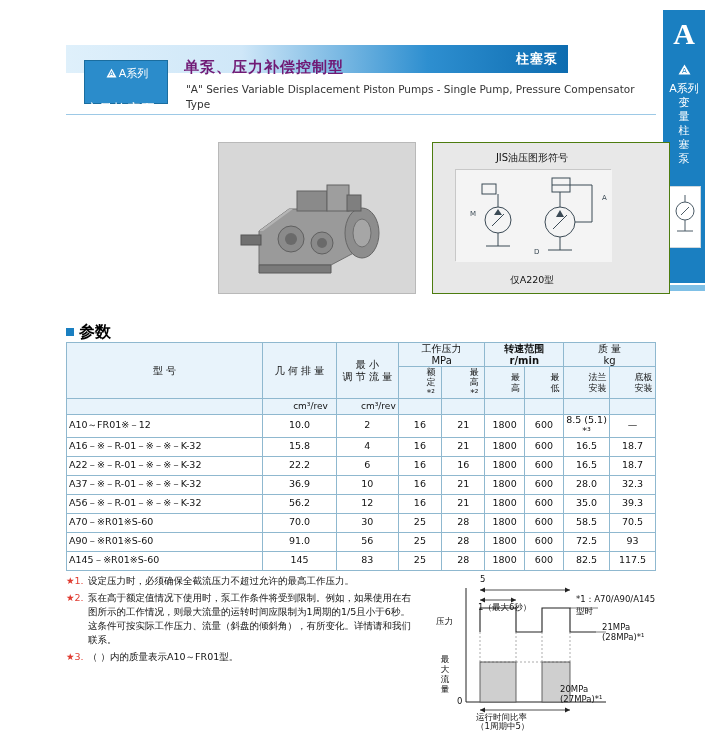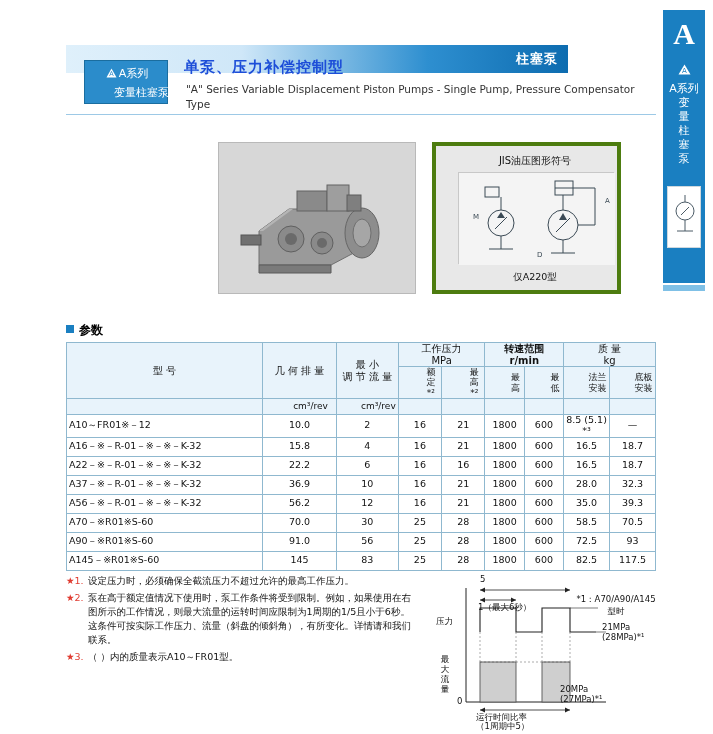--- a/index.html
+++ b/index.html
@@ -49,65 +49,65 @@
     position:absolute; left:663px; top:285px; width:42px; height:6px;
     background:#7fc0e6;
   }
   
   .badge {
     position:absolute; left:84px; top:60px; width:84px; height:44px;
     background:#2b8ccb; color:#fff;
     border:1px solid #1a6d9f;
   }
   .badge .b1 { position:absolute; left:0; top:5px; width:84px; text-align:center; font-size:11px;}
-  .badge .b2 { position:absolute; left:0; top:24px; width:84px; text-align:right; font-size:11px;}
+  .badge .b2 { position:absolute; left:0; top:40px; width:84px; text-align:left; font-size:14px;}
   .badge .warn {
     display:inline-block; width:11px; height:10px; margin-right:2px;
     vertical-align:-1px;
   }
   
   .h-cn {
     position:absolute; left:184px; top:58px;
-    font-size:15px; font-weight:bold; color:#1d4ed8;
+    font-size:15px; font-weight:bold; color:#701a75;
     letter-spacing:1px;
   }
   .h-en {
     position:absolute; left:186px; top:82px; width:460px;
     font-size:10.5px; color:#333; line-height:15px;
   }
   .rule {
     position:absolute; left:66px; top:114px; width:590px; height:1px;
     background:#9dc9e6;
   }
   
   .fig-photo {
     position:absolute; left:218px; top:142px; width:198px; height:152px;
     background:#d9d9d9; border:1px solid #b9b9b9;
     overflow:hidden;
   }
   .fig-sym {
-    position:absolute; left:432px; top:142px; width:189px; height:152px;
-    background:#e8e8e8; border:4px solid #4d7c0f;
+    position:absolute; left:432px; top:142px; width:238px; height:152px;
+    background:#e8e8e8; border:1px solid #4d7c0f;
   }
   .fig-sym .cap {
     position:absolute; left:0; top:8px; width:198px; text-align:center;
     font-size:10px; color:#111;
   }
   .fig-sym .note {
     position:absolute; left:0; bottom:6px; width:198px; text-align:center;
     font-size:9.5px; color:#111;
   }
   .fig-sym .inner {
     position:absolute; left:22px; top:26px; width:156px; height:92px;
     background:#f4f4f4; border:1px solid #c8c8c8;
   }
   
   .sec-title {
     position:absolute; left:66px; top:322px;
-    font-size:12px; font-weight:bold; color:#000;
+    font-size:16px; font-weight:bold; color:#000;
   }
   .sec-title .sq {
     display:inline-block; width:8px; height:8px; background:#1a7fc1;
     margin-right:5px; vertical-align:1px;
   }
   
   table.params {
     position:absolute; left:66px; top:342px; width:590px;
     border-collapse:collapse;
     font-size:9.5px; color:#111;
@@ -435,21 +435,21 @@
 
     <line x1="150" y1="34" x2="178" y2="34" stroke="#222" stroke-width="0.6"></line>
     <line x1="176" y1="58" x2="186" y2="58" stroke="#222" stroke-width="0.6"></line>
 
     <line x1="60" y1="136" x2="150" y2="136" stroke="#222" stroke-width="0.8"></line>
     <polygon points="60,136 65,133.5 65,138.5" fill="#222"></polygon>
     <polygon points="150,136 145,133.5 145,138.5" fill="#222"></polygon>
   </svg>
   <div class="gnote" style="left:60px; top:0px;">5</div>
   <div class="gnote" style="left:58px; top:28px;">1（最大6秒）</div>
-  <div class="gnote" style="left:156px; top:20px;text-align:center;">*1：A70/A90/A145 型时</div>
+  <div class="gnote" style="left:156px; top:20px;">*1：A70/A90/A145 型时</div>
   <div class="gnote" style="left:16px; top:42px; width:18px; line-height:10px;">压力</div>
   <div class="gnote" style="left:18px; top:80px; width:14px; line-height:10px; text-align:center;">
     <div>最</div>
     <div>大</div>
     <div>流</div>
     <div>量</div>
   </div>
   <div class="gnote" style="left:37px; top:122px;">0</div>
   <div class="gnote" style="left:182px; top:48px; line-height:10px;">
     <div>21MPa</div>

